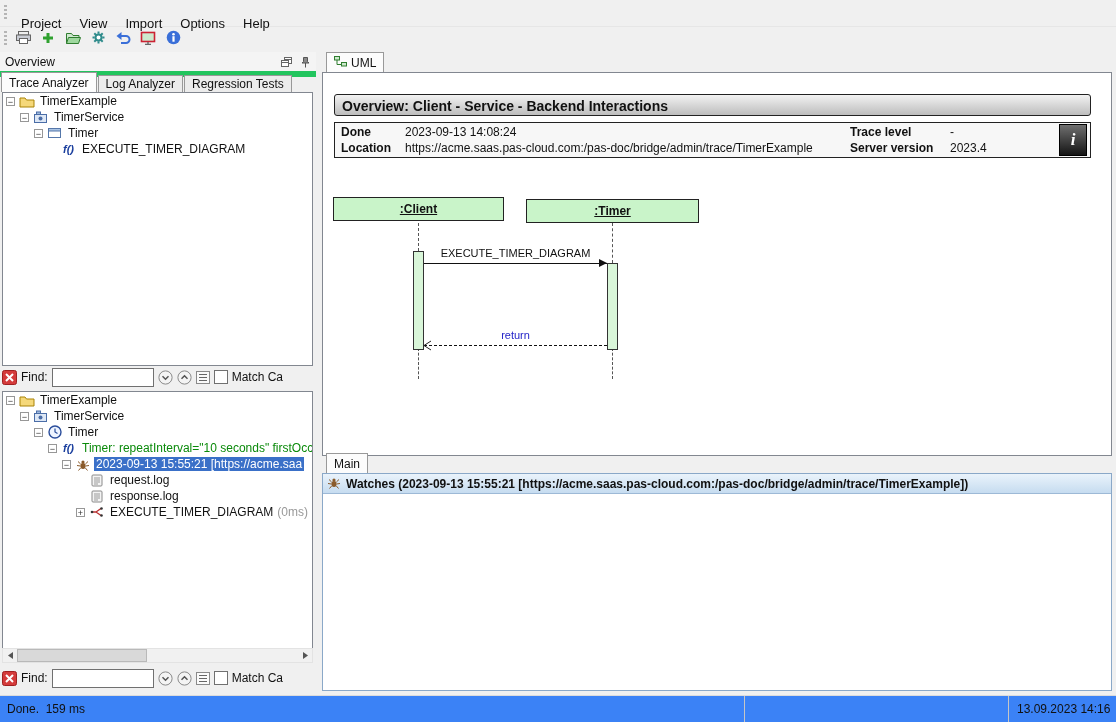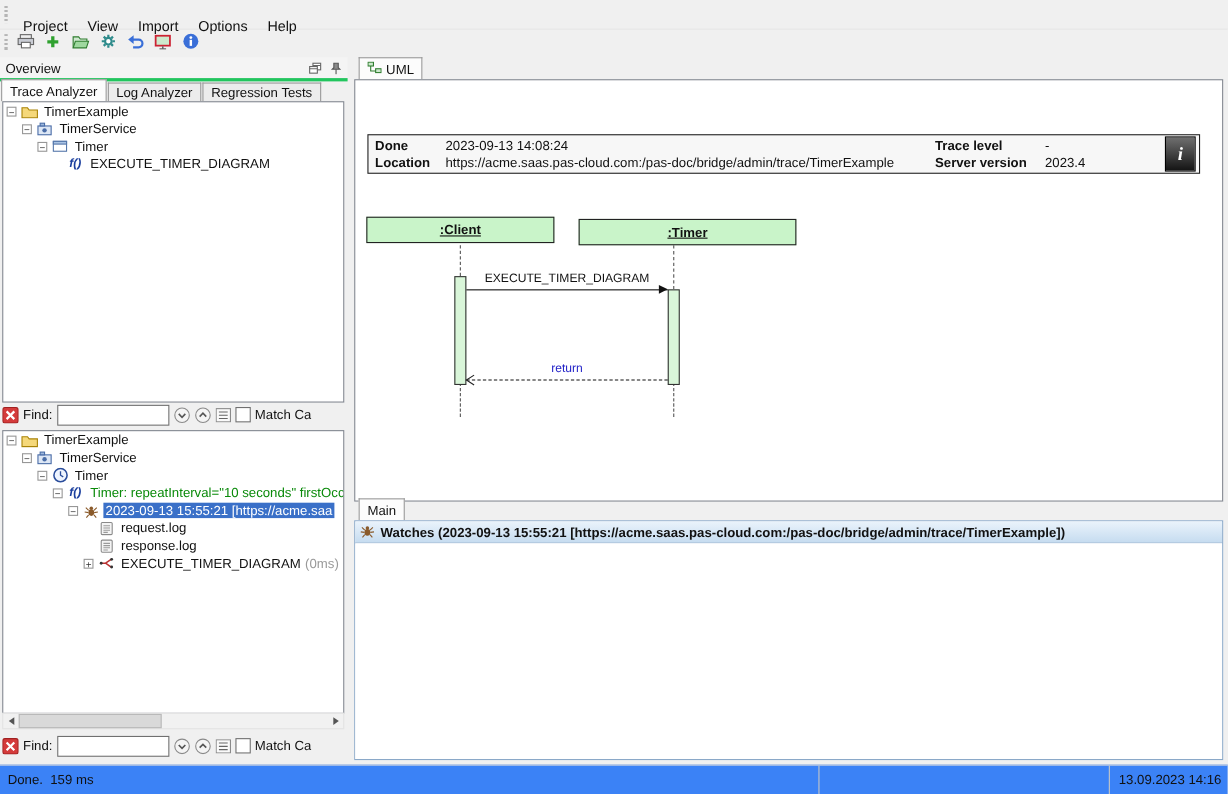--- a/index.html
+++ b/index.html
@@ -11,21 +11,21 @@
   .grip{width:3px;height:16px;margin:0 5px 0 4px;background:repeating-linear-gradient(to bottom,#b5b5b5 0 2px,transparent 2px 4px);flex:none;}
   .menu-item{padding:5px 9px;font-size:13px;cursor:default;margin-top:20px;}
 
   
   .toolbar{position:absolute;top:26px;left:0;right:0;height:26px;display:flex;align-items:center;}
   #toolbar-buttons{display:flex;align-items:center;gap:3px;}
   .tool-btn{width:22px;height:22px;display:flex;align-items:center;justify-content:center;border-radius:2px;}
 
   
   .left-panel{position:absolute;left:0;top:52px;width:316px;height:644px;}
-  .panel-header{position:absolute;top:0;left:0;right:0;height:19px;display:flex;align-items:center;padding:0 5px;background:#f4f4f4;border-bottom:3px solid #22c55e;}
+  .panel-header{position:absolute;top:0;left:0;right:0;height:19px;display:flex;align-items:center;padding:0 5px;background:#f4f4f4;border-bottom:6px solid #22c55e;}
   .hdr-icons{margin-left:auto;display:flex;gap:7px;align-items:center;}
   .tabs-row{position:absolute;top:20px;left:1px;right:0;height:20px;display:flex;align-items:flex-end;}
   .tab{display:inline-flex;align-items:center;gap:4px;border:1px solid #999;border-bottom:none;background:#ececec;padding:0 7px;height:16px;font-size:12px;margin-right:1px;white-space:nowrap;}
   .tab.active{background:#fcfcfc;height:19px;}
 
   .tree{position:absolute;left:2px;right:3px;background:#fff;border:1px solid #828790;overflow:hidden;}
   #tree1{top:40px;height:272px;}
   #tree2{top:339px;height:256px;}
   .tree-row{height:16px;display:flex;align-items:center;white-space:nowrap;}
   .expander{flex:none;width:9px;height:9px;border:1px solid #979797;background:#fff;font-size:9px;line-height:8px;text-align:center;margin-right:3px;color:#333;box-sizing:border-box;}
@@ -58,21 +58,21 @@
   .diag-title{position:absolute;top:21px;left:11px;right:20px;height:22px;background:linear-gradient(#f2f2f2,#bdbdbd);border:1px solid #222;border-radius:3px;font-weight:bold;font-size:14px;line-height:22px;padding-left:7px;box-sizing:border-box;}
   .diag-meta{position:absolute;top:49px;left:11px;right:20px;height:36px;background:#f7f7f7;border:1px solid #222;box-sizing:border-box;}
   .meta-left{position:absolute;left:6px;top:1px;display:grid;grid-template-columns:64px auto;line-height:16px;}
   .meta-lbl{font-weight:bold;}
   .meta-right{position:absolute;right:90px;top:1px;display:grid;grid-template-columns:100px 50px;line-height:16px;}
   .info-btn{position:absolute;right:3px;top:1px;width:26px;height:30px;background:linear-gradient(#6f6f6f,#141414);color:#fff;border:1px solid #000;display:flex;align-items:center;justify-content:center;font-family:"Liberation Serif",serif;font-style:italic;font-weight:bold;font-size:17px;}
 
   .ll-box{position:absolute;height:24px;background:#c9f4c9;border:1px solid #222;display:flex;align-items:center;justify-content:center;font-weight:bold;box-sizing:border-box;}
   .ll-box span{text-decoration:underline;}
   .client-box{left:10px;top:124px;width:171px;}
-  .timer-box{left:203px;top:126px;width:198px;}
+  .timer-box{left:203px;top:126px;width:173px;}
   .dash{position:absolute;width:0;border-left:1px dashed #555;}
   .d1{left:95px;top:150px;height:28px;}
   .d2{left:289px;top:150px;height:40px;}
   .d3{left:95px;top:275px;height:31px;}
   .d4{left:289px;top:275px;height:31px;}
   .act{position:absolute;width:9px;background:#d9f6d9;border:1px solid #333;box-sizing:content-box;}
   .act-client{left:90px;top:178px;height:97px;}
   .act-timer{left:284px;top:190px;height:85px;}
   .msg-line{position:absolute;left:101px;width:183px;border-top:1px solid #111;}
   .call-line{top:190px;}
@@ -397,20 +397,21 @@
       <span><svg width="13" height="11">
             <rect x="0.5" y="0.5" width="5" height="3.5" fill="#cde9cd" stroke="#2f7d2f"></rect>
             <rect x="7.5" y="6.5" width="5" height="3.5" fill="#cde9cd" stroke="#2f7d2f"></rect>
             <path d="M3 4 V8.5 H7.5" fill="none" stroke="#2f7d2f"></path>
           </svg></span>
       <span>UML</span>
     </div>
   </div>
 
   <div class="diagram-panel">
+    <div class="diag-title">Overview: Client - Service - Backend Interactions</div>
 
     <div class="diag-meta">
       <div class="meta-left">
         <span class="meta-lbl">Done</span>
         <span>2023-09-13 14:08:24</span>
         <span class="meta-lbl">Location</span>
         <span>https://acme.saas.pas-cloud.com:/pas-doc/bridge/admin/trace/TimerExample</span>
       </div>
       <div class="meta-right">
         <span class="meta-lbl">Trace level</span>

